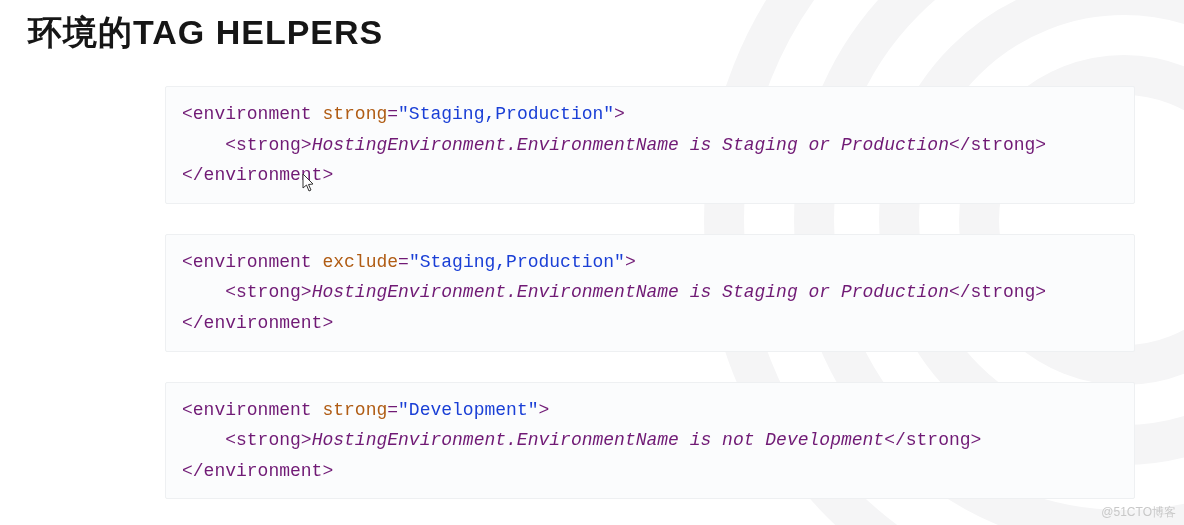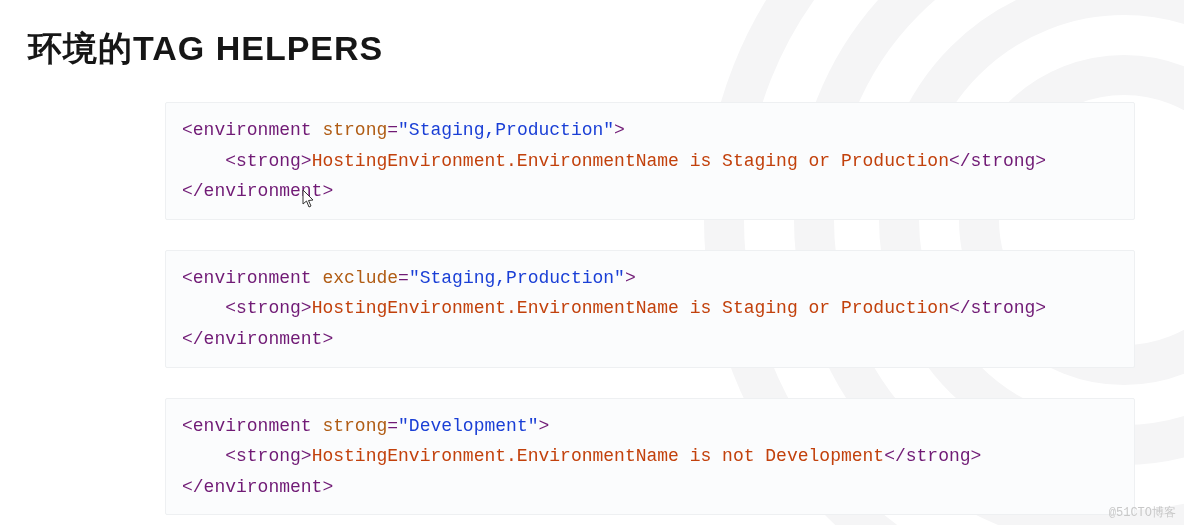--- a/index.html
+++ b/index.html
@@ -28,21 +28,20 @@
     background: transparent;
   }
   .arc1 { width: 760px; height: 760px; top: 0; left: 0; }
   .arc2 { width: 580px; height: 580px; top: 90px; left: 90px; }
   .arc3 { width: 410px; height: 410px; top: 175px; left: 175px; }
   .arc4 { width: 250px; height: 250px; top: 255px; left: 255px; }
 
   .content {
     position: relative;
     z-index: 1;
-    margin-top: 16px;
   }
   h1.title {
     margin: 0;
     padding: 10px 0 0 28px;
     font-size: 34px;
     font-weight: 800;
     color: #161616;
     letter-spacing: 1px;
   }
   .blocks {
@@ -58,39 +57,39 @@
     font-family: "Consolas", "Menlo", "Courier New", monospace;
     font-size: 18px;
     line-height: 1.7;
     color: #222;
     white-space: pre;
     position: relative;
   }
   .tag  { color: #701a75; }   
   .attr { color: #b05c14; }   
   .val  { color: #1a3fd6; }   
-  .txt  { color: #c2410c; }   
+  .txt  { color: #701a75; font-style: italic; }   
 
   .cursor {
     position: absolute;
     width: 14px;
     height: 20px;
     top: 86px;
     left: 136px;
     pointer-events: none;
   }
   .cursor svg { width: 14px; height: 20px; }
 
   .watermark {
     position: absolute;
     right: 8px;
     bottom: 4px;
     font-size: 12px;
     color: #c8c8c8;
-    font-family: Liberation Mono, monospace;
+    font-family: Liberation Sans, sans-serif;
     z-index: 2;
   }
 </style>
 </head>
 <body>
 
 <div class="bg-arcs">
   <div class="arc1"></div>
   <div class="arc2"></div>
   <div class="arc3"></div>

